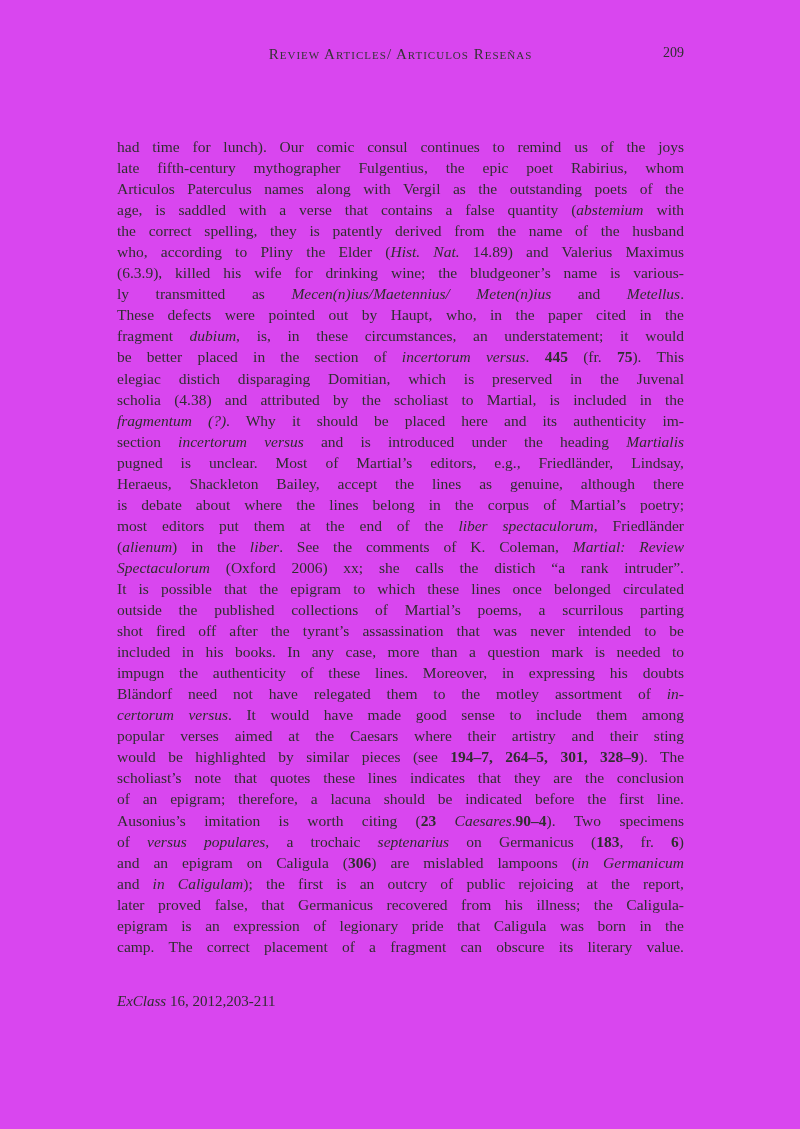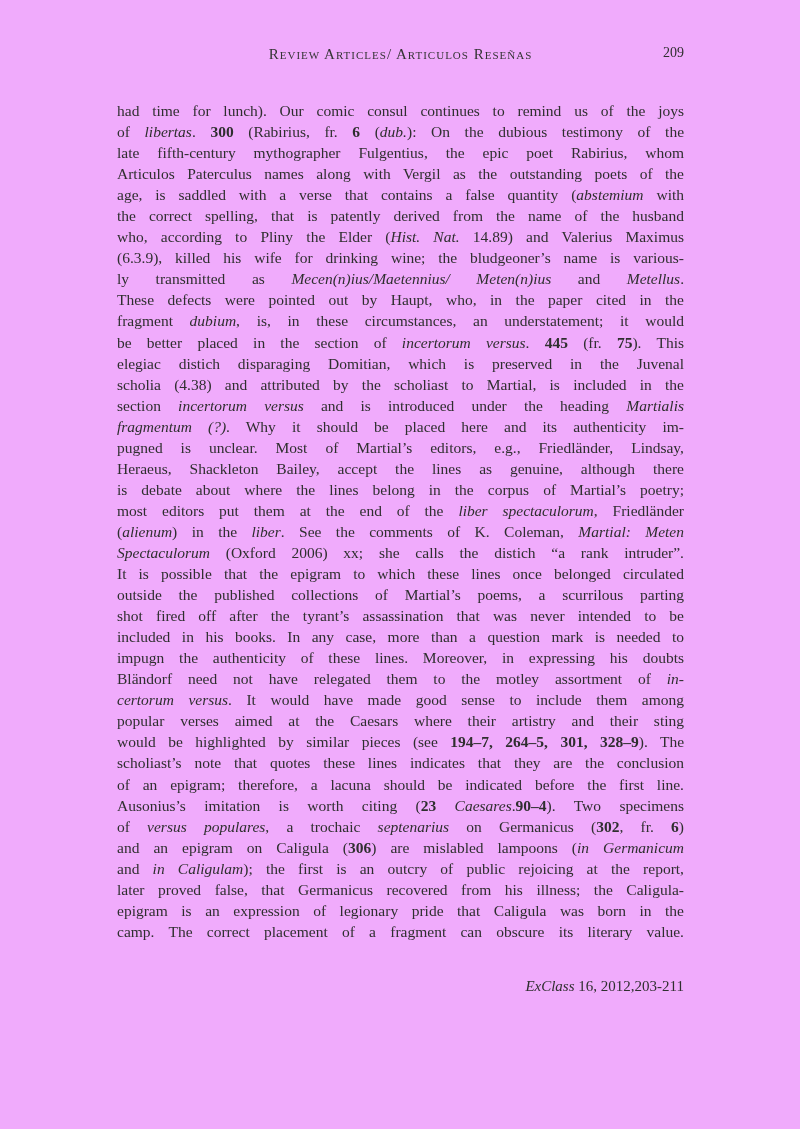--- a/index.html
+++ b/index.html
@@ -4,21 +4,21 @@
 <style>
   html, body {
     margin: 0;
     padding: 0;
     background: #ffffff;
   }
   .page {
     position: relative;
     width: 800px;
     height: 1129px;
-    background: #f0abfc;
+    background: #d946ef;
     font-family: "Liberation Serif", "DejaVu Serif", serif;
     color: #2f2f2f;
     overflow: hidden;
   }
   .column {
     position: absolute;
     left: 117px;
     top: 46px;
     width: 567px;
   }
@@ -34,86 +34,84 @@
   .page-number {
     position: absolute;
     right: 0;
     top: -1px;
     font-variant: normal;
     letter-spacing: 0;
     font-size: 14px;
     color: #2f2f2f;
   }
   .body-text {
-    margin-top: 34px;
+    margin-top: 70px;
   }
   .line {
     font-size: 15.5px;
     line-height: 21.05px;
     height: 21.05px;
     text-align: justify;
     text-align-last: justify;
     -moz-text-align-last: justify;
     white-space: nowrap;
     overflow: visible;
   }
   .it { font-style: italic; }
   .bd { font-weight: bold; }
   .footer {
     margin-top: 36px;
-    text-align: right;
     font-size: 15px;
     color: #2f2f2f;
   }
 </style>
 </head>
 <body>
 
 <div class="page">
   <div class="column">
     <div class="running-head">
       <span class="head-title">Review Articles/ Articulos Reseñas</span>
       <span class="page-number">209</span>
     </div>
     <div class="body-text">
         <div class="line"><span>had time for lunch). Our comic consul continues to remind us of the joys</span></div>
-        <div class="line"><span>of </span><span class="it">libertas</span><span>. </span><span class="bd">300</span><span> (Rabirius, fr. </span><span class="bd">6</span><span> (</span><span class="it">dub.</span><span>): On the dubious testimony of the</span></div>
         <div class="line"><span>late fifth-century mythographer Fulgentius, the epic poet Rabirius, whom</span></div>
         <div class="line"><span>Articulos Paterculus names along with Vergil as the outstanding poets of the</span></div>
         <div class="line"><span>age, is saddled with a verse that contains a false quantity (</span><span class="it">abstemium</span><span> with</span></div>
-        <div class="line"><span>the correct spelling, that is patently derived from the name of the husband</span></div>
+        <div class="line"><span>the correct spelling, they is patently derived from the name of the husband</span></div>
         <div class="line"><span>who, according to Pliny the Elder (</span><span class="it">Hist. Nat.</span><span> 14.89) and Valerius Maximus</span></div>
         <div class="line"><span>(6.3.9), killed his wife for drinking wine; the bludgeoner’s name is various-</span></div>
         <div class="line"><span>ly transmitted as </span><span class="it">Mecen(n)ius/Maetennius/ Meten(n)ius</span><span> and </span><span class="it">Metellus</span><span>.</span></div>
         <div class="line"><span>These defects were pointed out by Haupt, who, in the paper cited in the</span></div>
         <div class="line"><span>fragment </span><span class="it">dubium</span><span>, is, in these circumstances, an understatement; it would</span></div>
         <div class="line"><span>be better placed in the section of </span><span class="it">incertorum versus</span><span>. </span><span class="bd">445</span><span> (fr. </span><span class="bd">75</span><span>). This</span></div>
         <div class="line"><span>elegiac distich disparaging Domitian, which is preserved in the Juvenal</span></div>
         <div class="line"><span>scholia (4.38) and attributed by the scholiast to Martial, is included in the</span></div>
+        <div class="line"><span class="it">fragmentum (?)</span><span>. Why it should be placed here and its authenticity im-</span></div>
         <div class="line"><span>section </span><span class="it">incertorum versus</span><span> and is introduced under the heading </span><span class="it">Martialis</span></div>
-        <div class="line"><span class="it">fragmentum (?)</span><span>. Why it should be placed here and its authenticity im-</span></div>
         <div class="line"><span>pugned is unclear. Most of Martial’s editors, e.g., Friedländer, Lindsay,</span></div>
         <div class="line"><span>Heraeus, Shackleton Bailey, accept the lines as genuine, although there</span></div>
         <div class="line"><span>is debate about where the lines belong in the corpus of Martial’s poetry;</span></div>
         <div class="line"><span>most editors put them at the end of the </span><span class="it">liber spectaculorum</span><span>, Friedländer</span></div>
-        <div class="line"><span>(</span><span class="it">alienum</span><span>) in the </span><span class="it">liber</span><span>. See the comments of K. Coleman, </span><span class="it">Martial: Meten</span></div>
+        <div class="line"><span>(</span><span class="it">alienum</span><span>) in the </span><span class="it">liber</span><span>. See the comments of K. Coleman, </span><span class="it">Martial: Review</span></div>
         <div class="line"><span class="it">Spectaculorum</span><span> (Oxford 2006) xx; she calls the distich “a rank intruder”.</span></div>
         <div class="line"><span>It is possible that the epigram to which these lines once belonged circulated</span></div>
         <div class="line"><span>outside the published collections of Martial’s poems, a scurrilous parting</span></div>
         <div class="line"><span>shot fired off after the tyrant’s assassination that was never intended to be</span></div>
         <div class="line"><span>included in his books. In any case, more than a question mark is needed to</span></div>
         <div class="line"><span>impugn the authenticity of these lines. Moreover, in expressing his doubts</span></div>
         <div class="line"><span>Bländorf need not have relegated them to the motley assortment of </span><span class="it">in-</span></div>
         <div class="line"><span class="it">certorum versus</span><span>. It would have made good sense to include them among</span></div>
         <div class="line"><span>popular verses aimed at the Caesars where their artistry and their sting</span></div>
         <div class="line"><span>would be highlighted by similar pieces (see </span><span class="bd">194–7, 264–5, 301, 328–9</span><span>). The</span></div>
         <div class="line"><span>scholiast’s note that quotes these lines indicates that they are the conclusion</span></div>
         <div class="line"><span>of an epigram; therefore, a lacuna should be indicated before the first line.</span></div>
         <div class="line"><span>Ausonius’s imitation is worth citing (</span><span class="bd">23</span><span> </span><span class="it">Caesares</span><span>.</span><span class="bd">90–4</span><span>). Two specimens</span></div>
-        <div class="line"><span>of </span><span class="it">versus populares</span><span>, a trochaic </span><span class="it">septenarius</span><span> on Germanicus (</span><span class="bd">302</span><span>, fr. </span><span class="bd">6</span><span>)</span></div>
+        <div class="line"><span>of </span><span class="it">versus populares</span><span>, a trochaic </span><span class="it">septenarius</span><span> on Germanicus (</span><span class="bd">183</span><span>, fr. </span><span class="bd">6</span><span>)</span></div>
         <div class="line"><span>and an epigram on Caligula (</span><span class="bd">306</span><span>) are mislabled lampoons (</span><span class="it">in Germanicum</span></div>
         <div class="line"><span>and </span><span class="it">in Caligulam</span><span>); the first is an outcry of public rejoicing at the report,</span></div>
         <div class="line"><span>later proved false, that Germanicus recovered from his illness; the Caligula-</span></div>
         <div class="line"><span>epigram is an expression of legionary pride that Caligula was born in the</span></div>
         <div class="line"><span>camp. The correct placement of a fragment can obscure its literary value.</span></div>
       </div>
     <div class="footer">
       <span class="it">ExClass</span><span> 16, 2012,203-211</span>
     </div>
   </div>

